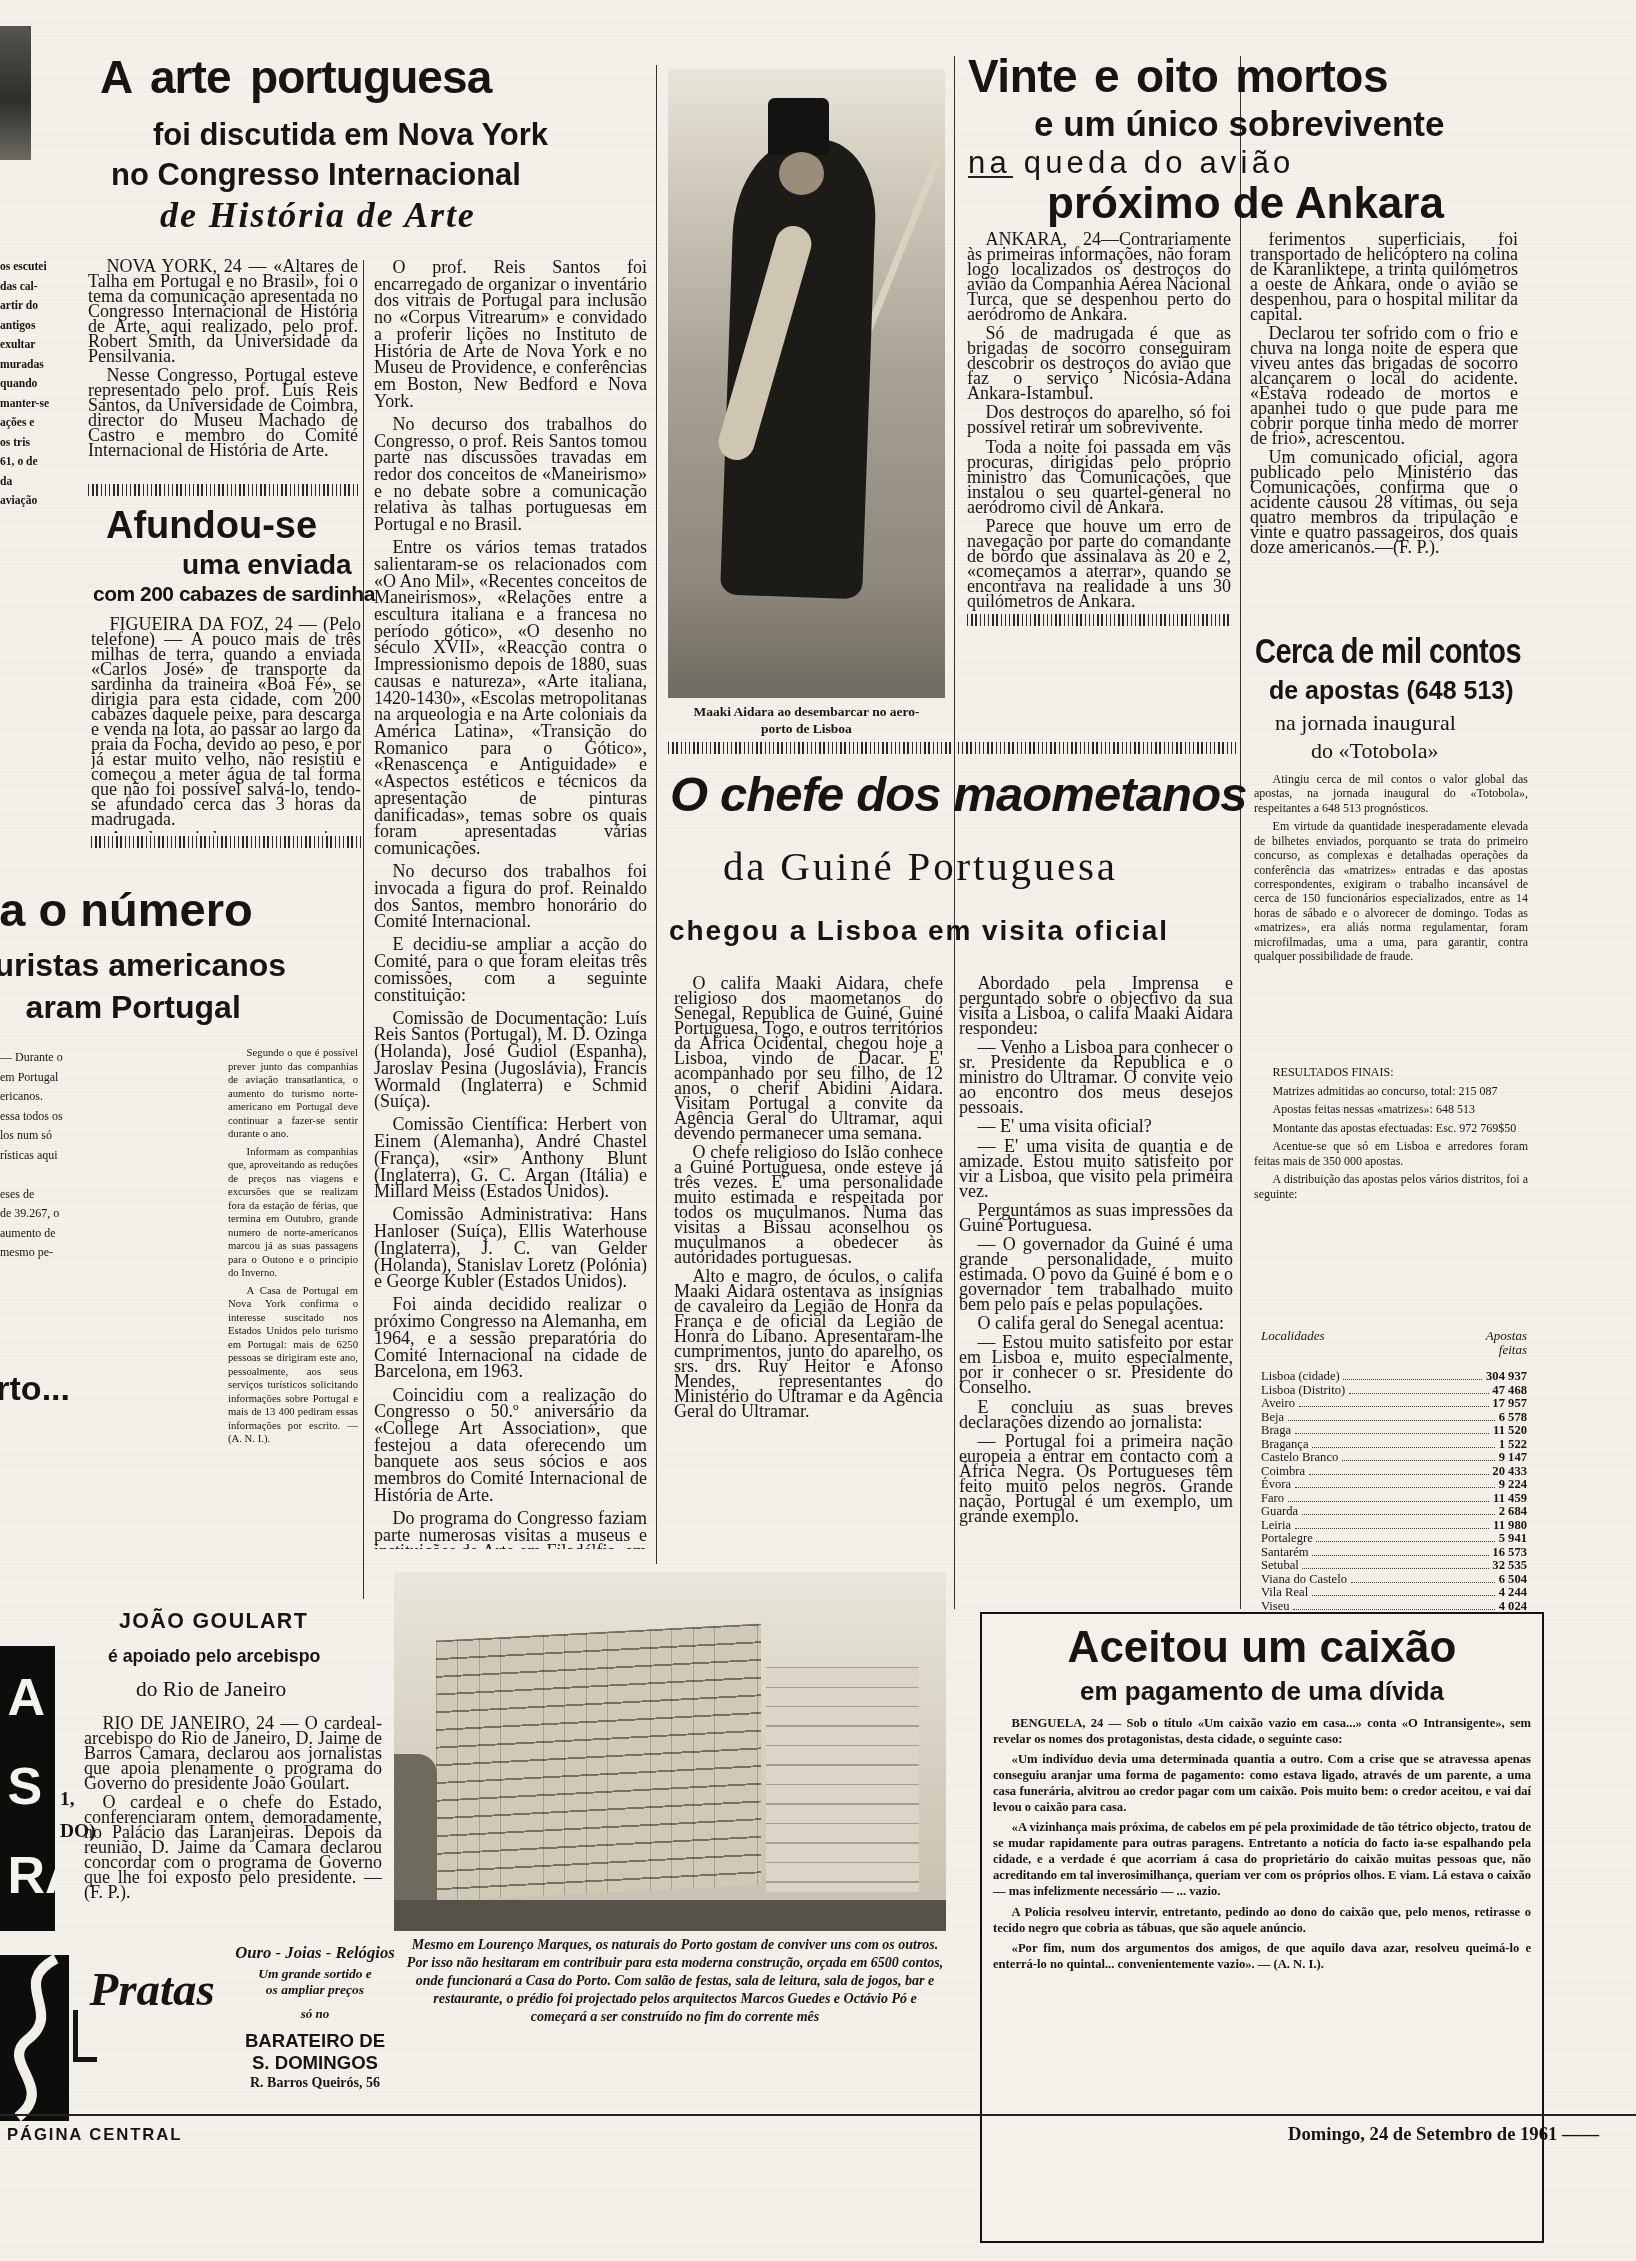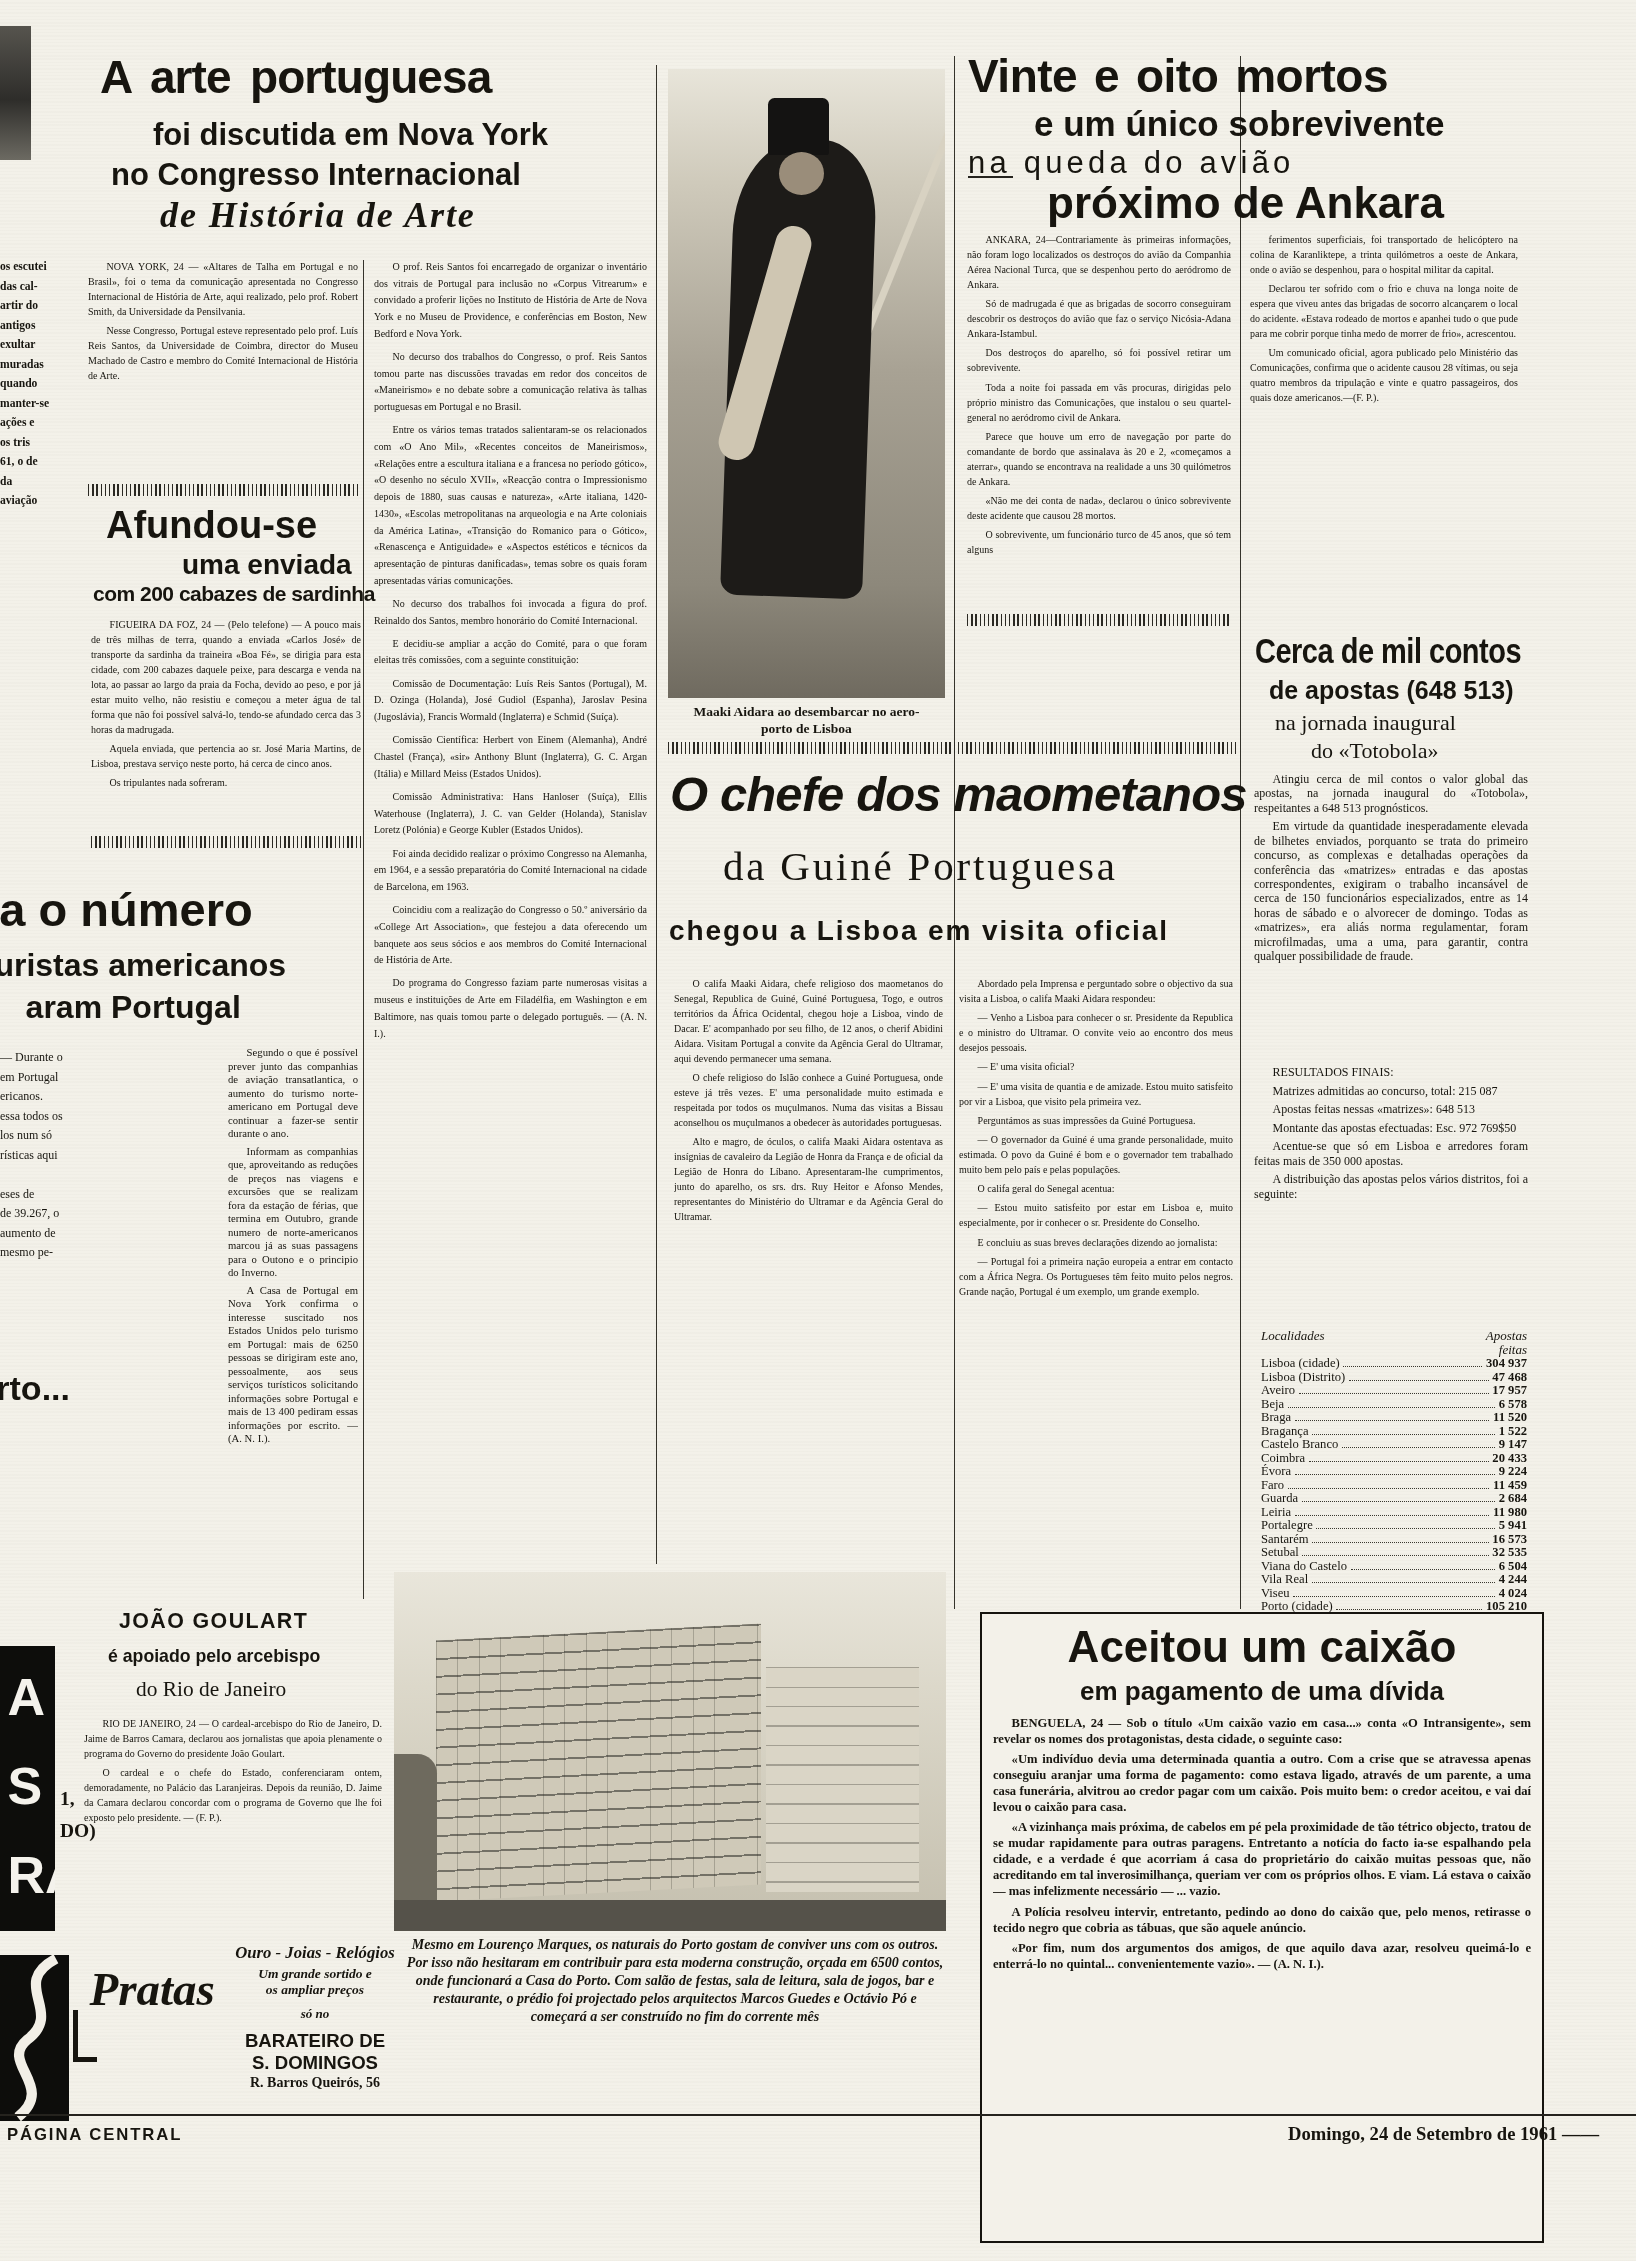--- a/index.html
+++ b/index.html
@@ -6,33 +6,33 @@
   html,body{background:#9a978f}
   .page{position:relative;width:1636px;height:2261px;margin:0 auto;background:#f3f1e9;overflow:hidden;
         color:#17150f;font-family:"Liberation Serif",serif;
         background-image:repeating-linear-gradient(0deg,rgba(70,65,50,.02) 0 1.4px,transparent 1.4px 3.3px)}
   .abs{position:absolute}
   .sans{font-family:"Liberation Sans",sans-serif}
   .serif{font-family:"Liberation Serif",serif}
   .b{font-weight:bold}
   .i{font-style:italic}
   .ctr{text-align:center}
-  .news{font-size:10px;line-height:15px;text-align:justify;overflow:hidden}
+  .news{font-size:18px;line-height:15px;text-align:justify;overflow:hidden}
   .news p{margin:0 0 4.2px;text-indent:18.6px}
   .tall p{margin:0 0 6.5px}
   .frag{white-space:pre-line}
   .vrule{position:absolute;width:1.4px;background:#35332b}
   .hrule{position:absolute;background:#25231e}
   .ticks{position:absolute;height:12px;background:repeating-linear-gradient(90deg,#2b2923 0 1.4px,transparent 1.4px 4.2px)}
   .photo{position:absolute;overflow:hidden}
   .trow{display:flex;align-items:flex-end;font-size:12.6px;line-height:13.5px}
   .tname{white-space:nowrap}
   .tdots{flex:1;border-bottom:1.4px dotted #3a382f;margin:0 3.7px 3.3px}
   .tval{white-space:nowrap;font-weight:bold}
-  .thead{display:flex;justify-content:space-between;font-style:italic;font-size:13px;line-height:14px;margin-bottom:0}
+  .thead{display:flex;justify-content:space-between;font-style:italic;font-size:13px;line-height:14px;margin-bottom:13px}
   .box{position:absolute;border:2.8px solid #15130e}
 </style>
 </head>
 <body>
 
 <div class="page">
 
   <div class="vrule" style="left:363px;top:260px;height:1339px"></div>
   <div class="vrule" style="left:656px;top:65px;height:1499px"></div>
   <div class="vrule" style="left:954px;top:56px;height:1553px"></div>

